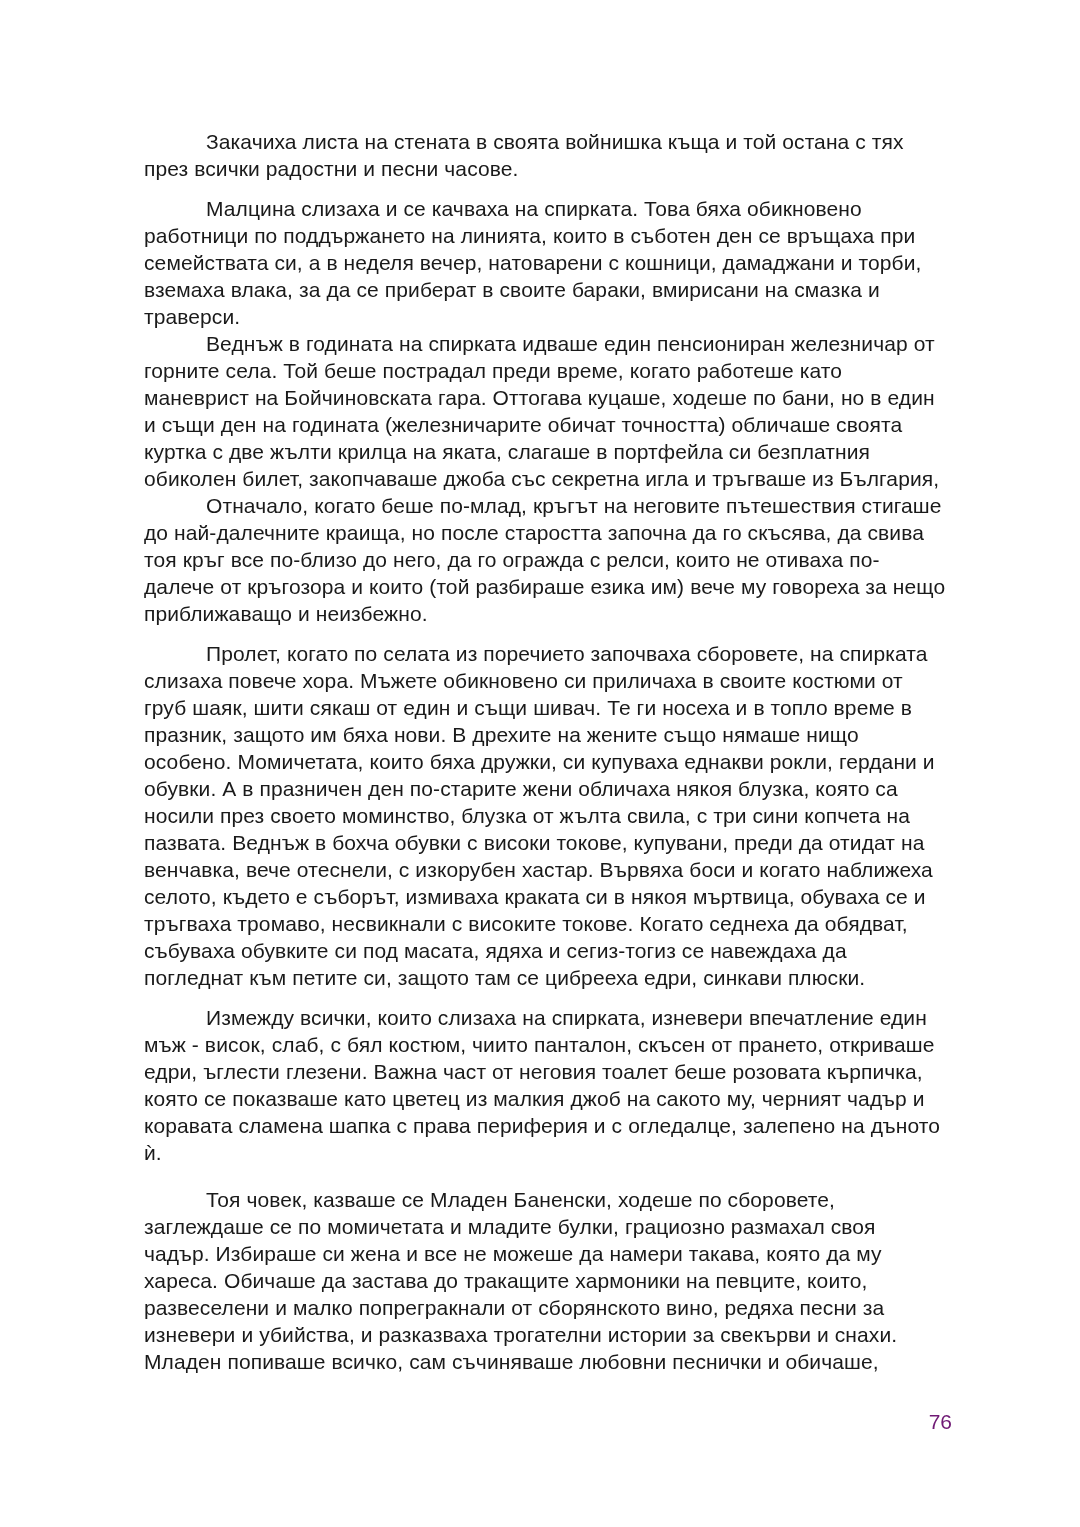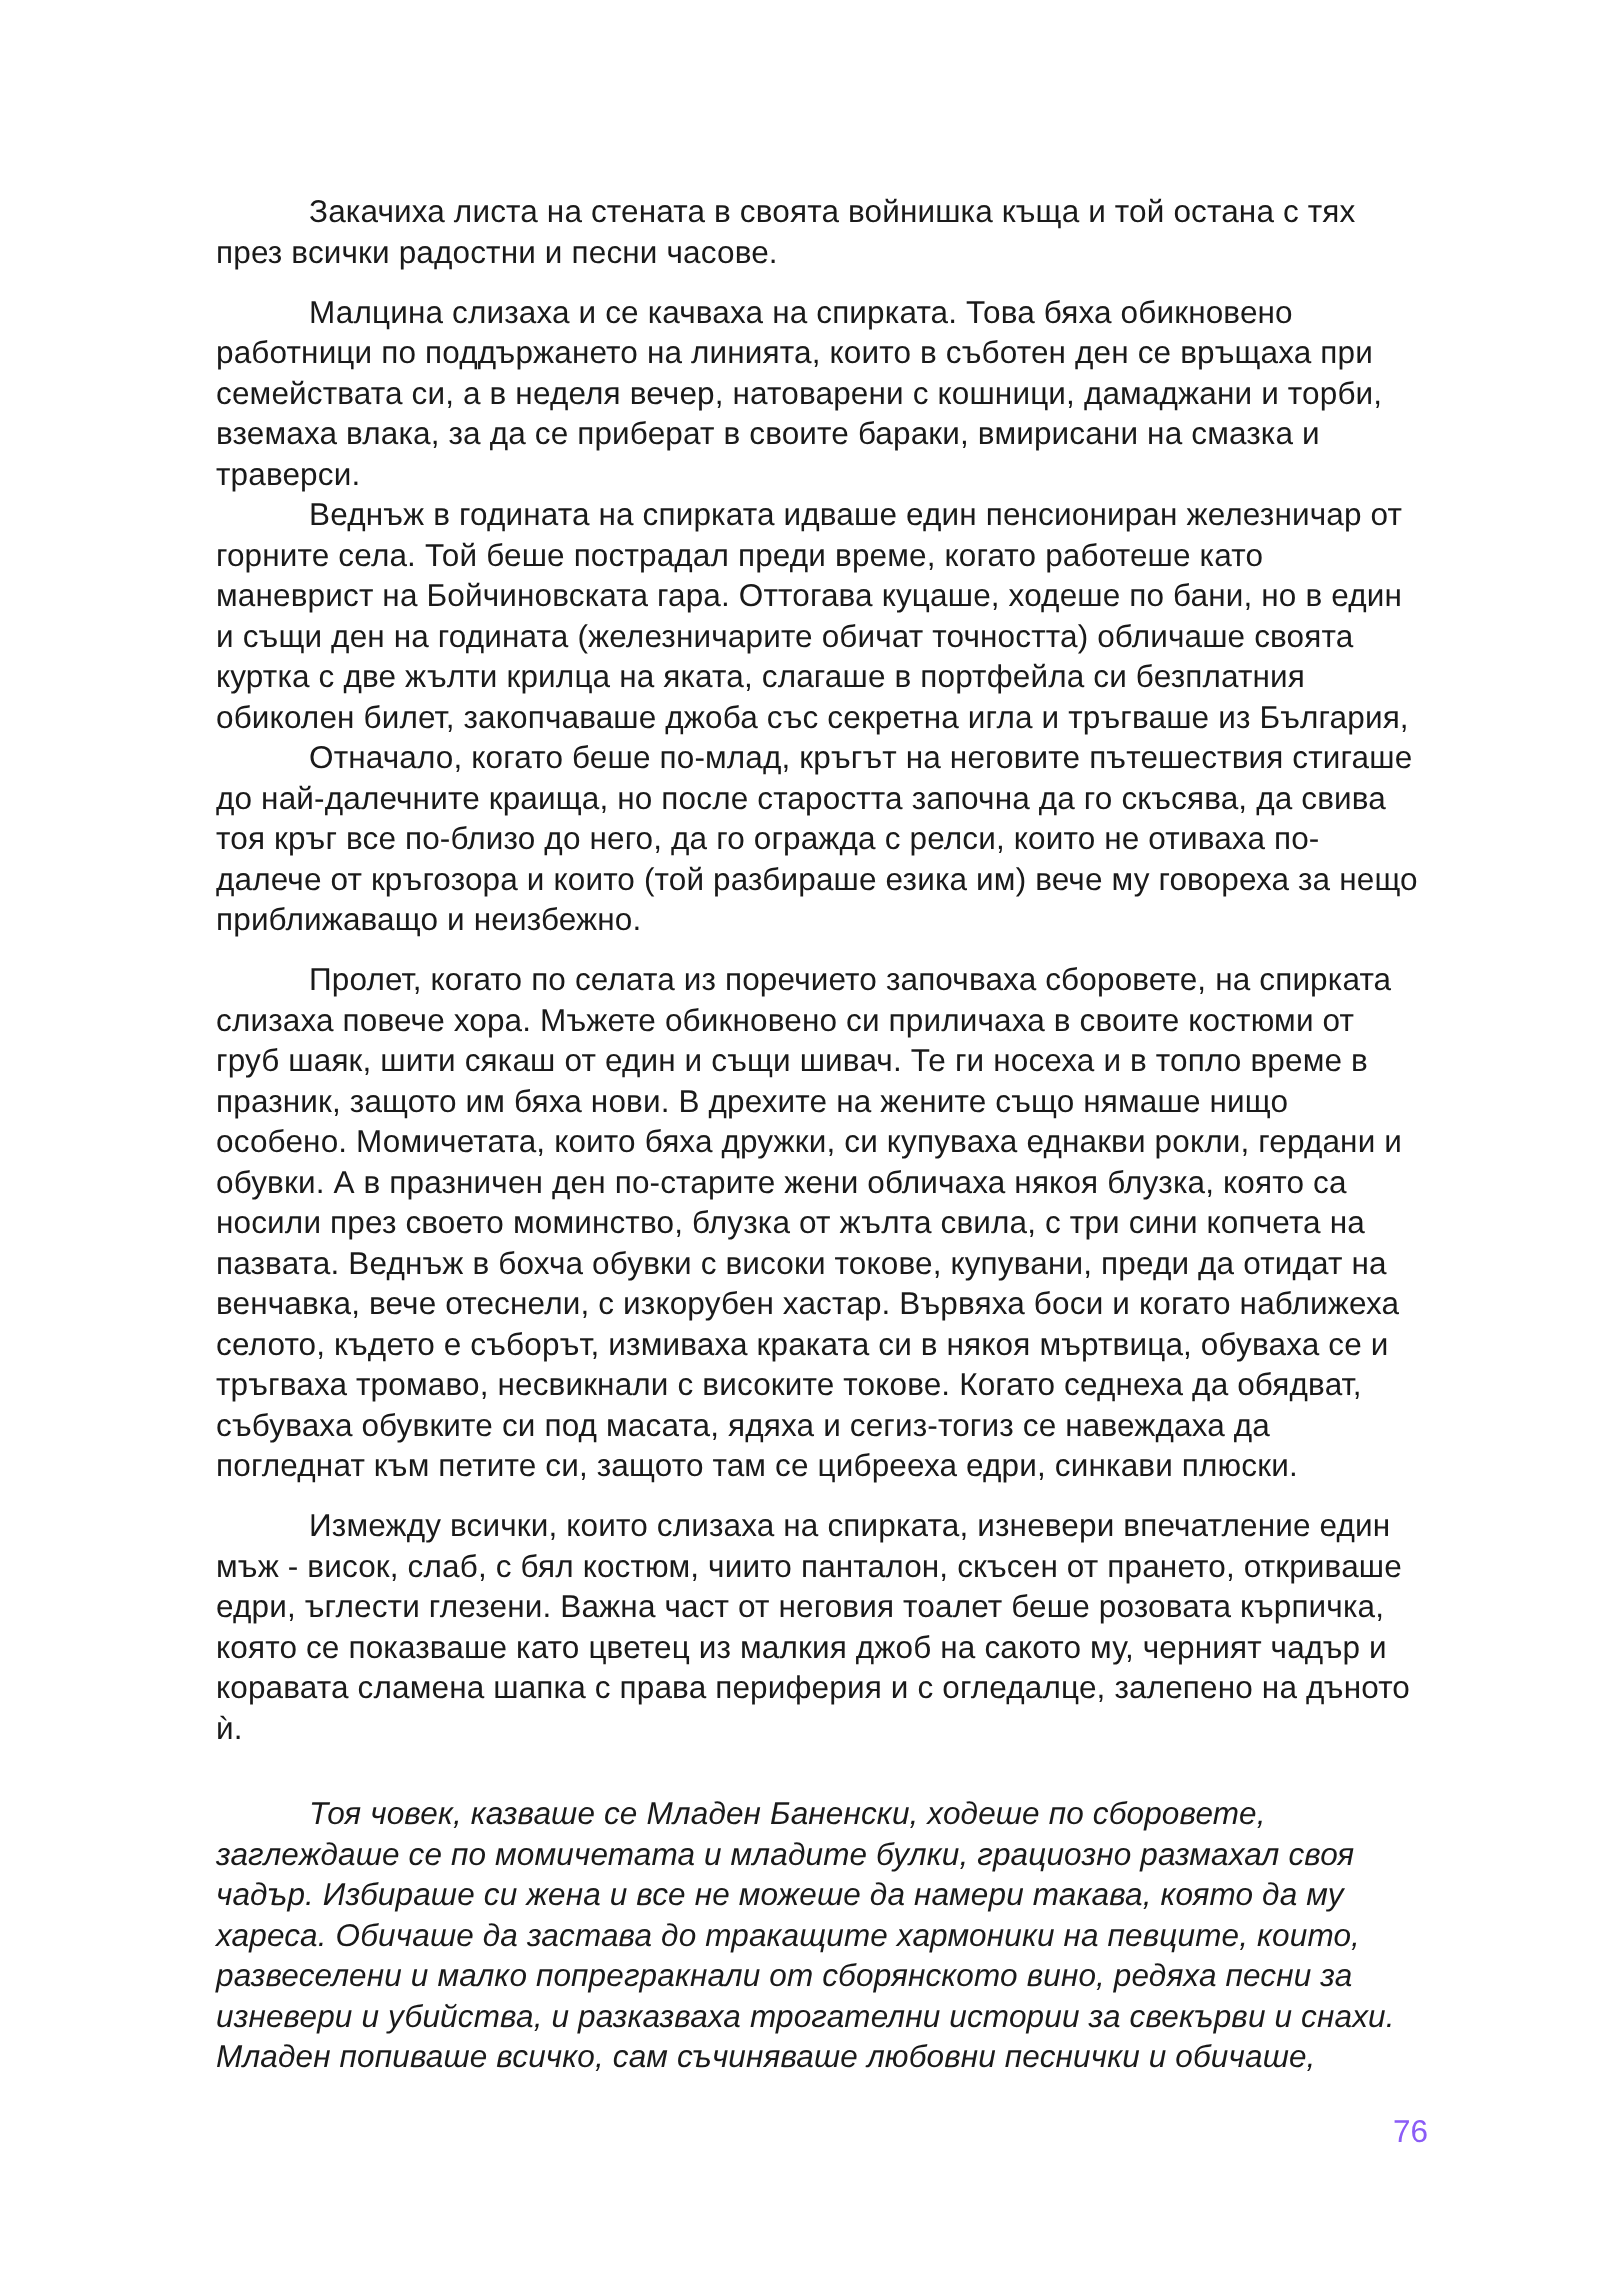--- a/index.html
+++ b/index.html
@@ -32,28 +32,28 @@
   .paragraph .line {
     white-space: nowrap;
     letter-spacing: 0.1px;
   }
   .paragraph .line.first {
     padding-left: 62px;
   }
   .gap-none  { margin-top: 0; }
   .gap-flush { margin-top: 0; }
   .gap-small { margin-top: 13px; }
-  .gap-large { margin-top: 30px; font-style: italic; }
+  .gap-large { margin-top: 20px; }
   .page-number {
     position: absolute;
     top: 1408px;
     right: 128px;
     font-size: 21px;
     line-height: 27px;
-    color: #8b5cf6;
+    color: #701a75;
   }
 </style>
 </head>
 <body>
 
 <div class="page">
   <div class="text-block">
       <div class="paragraph gap-none">
         <div class="line first">Закачиха листа на стената в своята войнишка къща и той остана с тях</div>
         <div class="line">през всички радостни и песни часове.</div>

